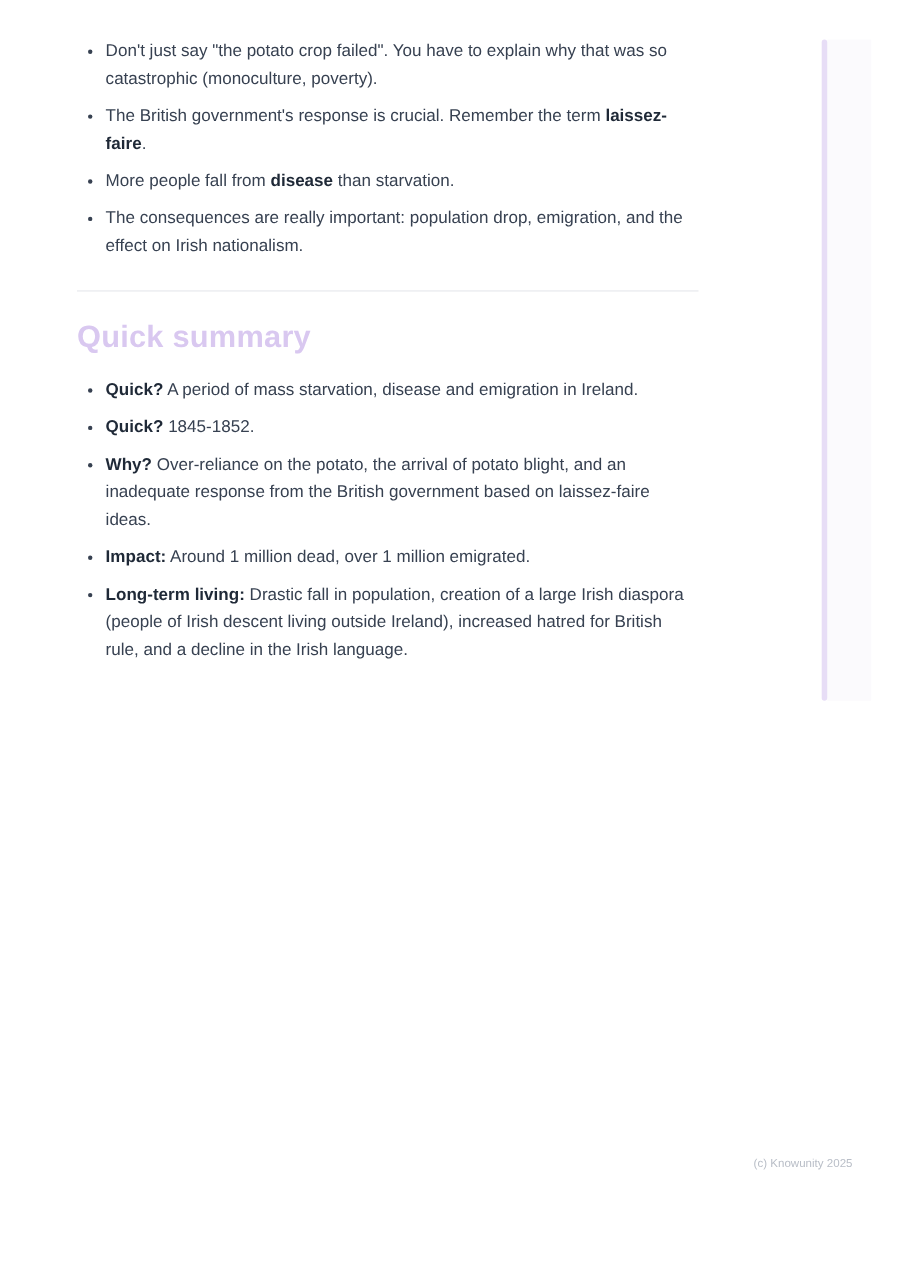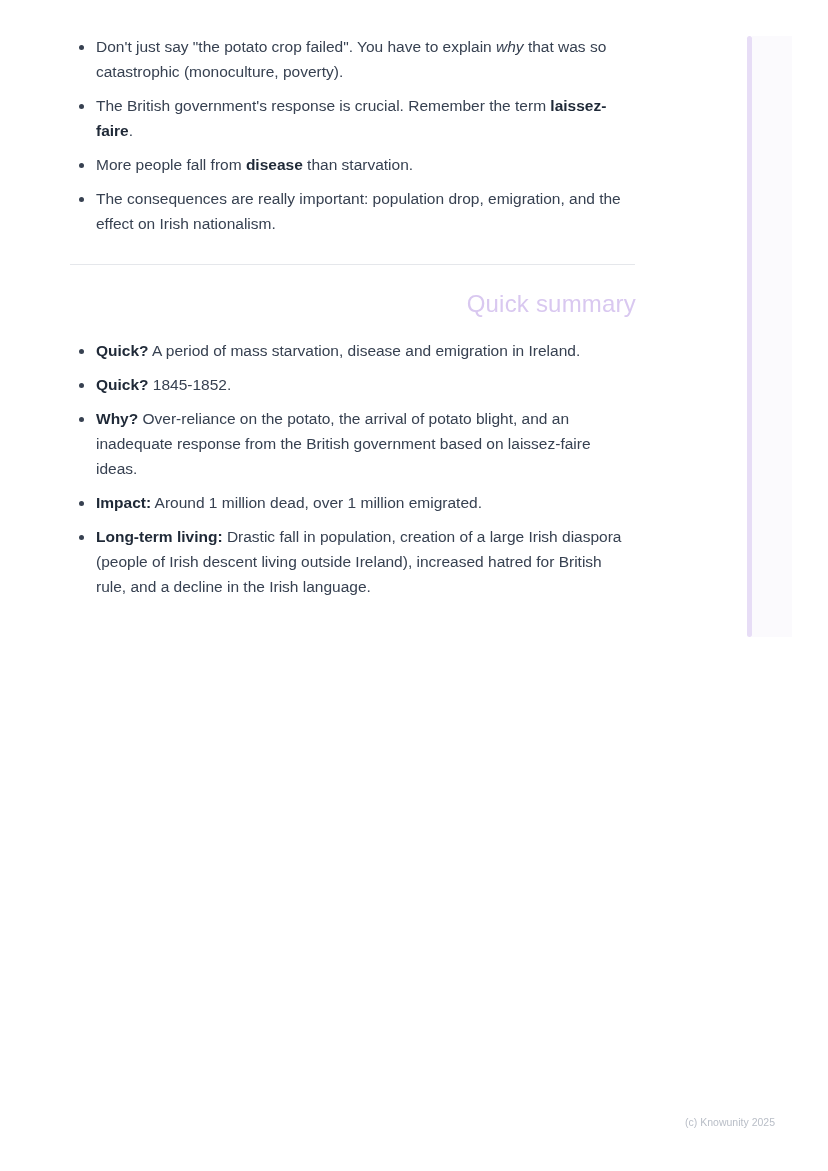--- a/index.html
+++ b/index.html
@@ -37,34 +37,33 @@
     list-style: disc;
     font-size: 15.5px;
     line-height: 25px;
   }
   ul.bullets li {
     margin-bottom: 9px;
     padding-left: 1px;
   }
   ul.bullets li:last-child { margin-bottom: 0; }
   .bold { font-weight: 700; color: #1f2937; }
-  .italic { font-style: italic; }
+  .italic { }
   .divider {
     border: none;
     border-top: 1px solid var(--divider-color);
     margin: 28px 0 0 0;
     width: 565px;
   }
   .section-heading {
-    font-size: 24px;
-    font-weight: 400;
+    font-size: 28px;
+    font-weight: 700;
     color: var(--heading-color);
     margin: 25px 0 20px 0;
     letter-spacing: 0.2px;
-    text-align: right;
   }
   .accent-bar {
     position: absolute;
     left: 747px;
     top: 36px;
     width: 5px;
     height: 601px;
     background: var(--accent-bar);
     border-radius: 3px;
   }
@@ -72,21 +71,21 @@
     position: absolute;
     left: 752px;
     top: 36px;
     width: 40px;
     height: 601px;
     background: var(--accent-panel);
   }
   .footer-credit {
     position: absolute;
     right: 53px;
-    top: 1116px;
+    top: 1052px;
     font-size: 10.5px;
     color: var(--footer-color);
   }
 </style>
 </head>
 <body>
 
 <div class="page">
 
   <div class="content">

